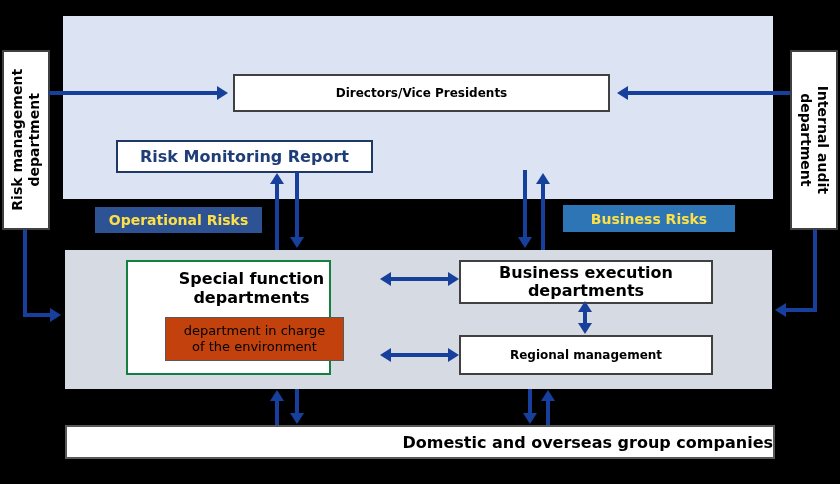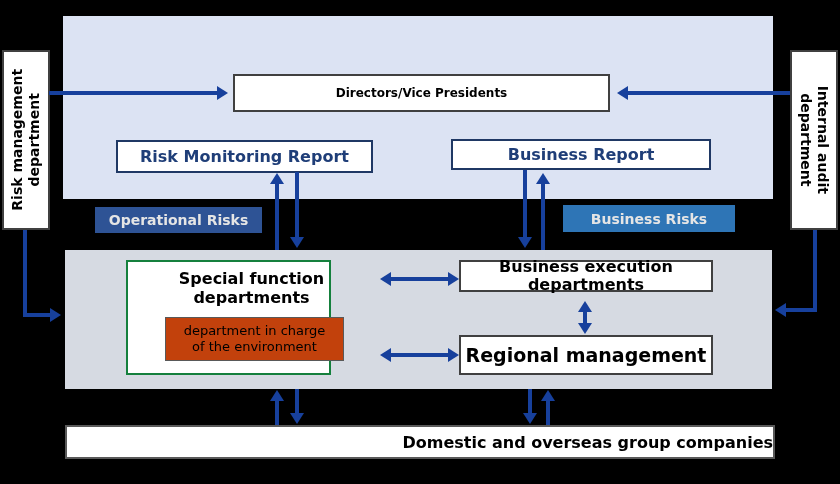--- a/index.html
+++ b/index.html
@@ -27,34 +27,34 @@
     color:#0c1430; letter-spacing:0.2px;
   }
 
   
   .wbox { position:absolute; background:#fff; display:flex; align-items:center; justify-content:center; text-align:center; }
   .directors { left:233px; top:74px; width:377px; height:38px; border:2px solid #404040; font-size:12px; font-weight:bold; color:#000; }
   .report { border:2px solid var(--navy-border,#1f3864); font-size:16px; font-weight:bold; color:var(--navy-text,#1f3e78); }
   .rmr { left:116px; top:140px; width:257px; height:33px; }
   .br  { left:451px; top:139px; width:260px; height:31px; }
 
-  .badge { position:absolute; display:flex; align-items:center; justify-content:center; color:#e5e5e5; font-size:14px; font-weight:bold; }
+  .badge { position:absolute; display:flex; align-items:center; justify-content:center; color:#fde047; font-size:14px; font-weight:bold; }
   .op-badge { left:95px; top:207px; width:167px; height:26px; background:var(--operational-risks-bg,#2e5395); }
   .bz-badge { left:563px; top:205px; width:172px; height:27px; background:var(--business-risks-bg,#2e75b6);justify-content:center; }
 
   .special { left:126px; top:260px; width:205px; height:115px; border:2px solid #15803d; display:block;padding-left:46px; }
   .special .sp-title { margin-top:7px; font-size:16px; font-weight:bold; color:#000; line-height:1.2; text-align:center; }
   .env-sub {
     position:absolute; left:37px; top:55px; width:179px; height:44px;
     background:#c2410c; border:1px solid #595959;
     display:flex; align-items:center; justify-content:center; text-align:center;
     font-size:13px; color:#000; line-height:1.25;
   }
-  .bexec { left:459px; top:260px; width:254px; height:32px; border:2px solid #404040; font-size:16px; font-weight:bold; color:#000; line-height:1.15; }
-  .regmgmt { left:459px; top:335px; width:254px; height:40px; border:2px solid #404040; font-size:19px; font-weight:bold; color:#000; }
+  .bexec { left:459px; top:260px; width:254px; height:44px; border:2px solid #404040; font-size:16px; font-weight:bold; color:#000; line-height:1.15; }
+  .regmgmt { left:459px; top:335px; width:254px; height:40px; border:2px solid #404040; font-size:12px; font-weight:bold; color:#000; }
 
   .footer-bar {
     position:absolute; left:65px; top:425px; width:710px; height:34px;
     background:#fff; border:2px solid #595959;
     display:flex; align-items:center; justify-content:flex-end;
     font-size:16px; font-weight:bold; color:#000;
   }
 
   
   .vbox { position:absolute; top:50px; width:48px; height:180px; background:#fff; border:2px solid #404040;
@@ -80,23 +80,20 @@
 
   <div class="panel-top"></div>
   <div class="panel-bottom"></div>
 
   <div class="wbox directors">
     <span>Directors/Vice Presidents</span>
   </div>
   <div class="wbox report rmr">
     <span>Risk Monitoring Report</span>
   </div>
-  <div class="wbox report br">
-    <span>Business Report</span>
-  </div>
 
   <div class="badge op-badge">
     <span>Operational Risks</span>
   </div>
   <div class="badge bz-badge">
     <span>Business Risks</span>
   </div>
 
   <div class="wbox special">
     <div class="sp-title pre">Special function

